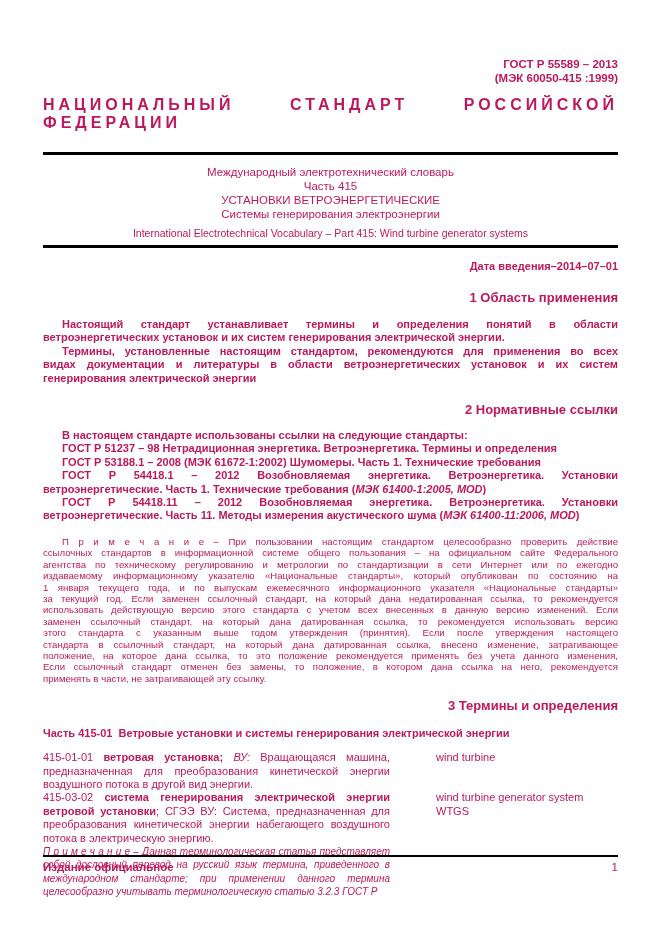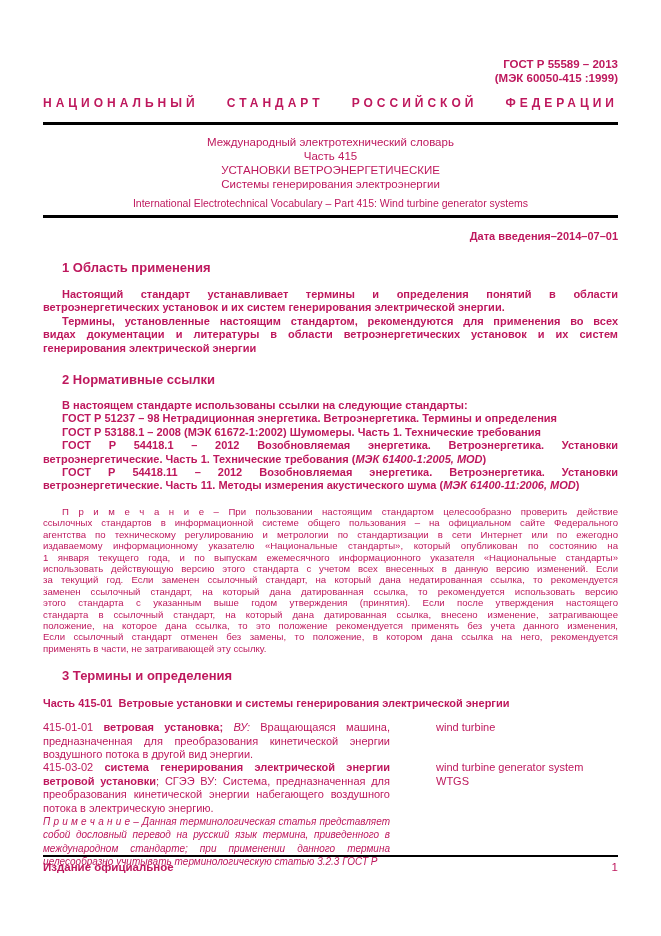--- a/index.html
+++ b/index.html
@@ -11,32 +11,32 @@
     color:#be185d;
     overflow:hidden;
     margin:0 auto;
   }
   .content { position:absolute; left:43px; top:0; width:575px; padding-top:57px; }
 
   .doc-code { text-align:right; font-weight:bold; font-size:11.5px; line-height:14px; }
 
   .banner {
     margin-top:11px;
-    font-weight:bold; font-size:12px; letter-spacing:4px;
+    font-weight:bold; font-size:16px; letter-spacing:4px;
     text-align:justify; text-align-last:justify;
     border-bottom:3px solid #000;
-    padding-bottom:12px;
+    padding-bottom:20px;
   }
 
   .title-ru { margin-top:10px; text-align:center; font-weight:normal; font-size:11.5px; line-height:14px; }
   .title-en { margin-top:6px; text-align:center; font-size:10.5px; line-height:12px; }
   .rule { margin-top:6px; border-top:3px solid #000; height:0; }
   .date { margin-top:12px; text-align:right; font-weight:bold; font-size:11px; }
 
-  .h { font-size:13px; font-weight:bold; padding-left:19px; margin:0; }
+  .h { font-size:13px; font-weight:bold; padding-left:19px; margin:0;text-align:right; }
   .h-scope { margin-top:18px; margin-bottom:13px; }
   .h-refs  { margin-top:17px; margin-bottom:12px; }
   .h-terms { margin-top:14px; margin-bottom:13px; }
 
   .body { font-size:11px; line-height:13.4px; margin:0;font-weight:bold; }
 
   .jlines > div { text-align:justify; text-align-last:justify; }
   .jlines > div:last-child { text-align-last:left; }
   .jlines.ind > div:first-child { text-indent:19px; }
 
@@ -113,22 +113,22 @@
       <div class="l1">ГОСТ Р 54418.11 – 2012 Возобновляемая энергетика. Ветроэнергетика. Установки</div>
       <div class="l2"><span>ветроэнергетические. Часть 11. Методы измерения акустического шума (</span><i>МЭК 61400-11:2006, MOD</i><span>)</span></div>
     </div>
 
     <div class="jlines ind note2">
         <div>П р и м е ч а н и е – При пользовании настоящим стандартом целесообразно проверить действие</div>
         <div>ссылочных стандартов в информационной системе общего пользования – на официальном сайте Федерального</div>
         <div>агентства по техническому регулированию и метрологии по стандартизации в сети Интернет или по ежегодно</div>
         <div>издаваемому информационному указателю «Национальные стандарты», который опубликован по состоянию на</div>
         <div>1 января текущего года, и по выпускам ежемесячного информационного указателя «Национальные стандарты»</div>
+        <div>за текущий год. Если заменен ссылочный стандарт, на который дана недатированная ссылка, то рекомендуется</div>
         <div>использовать действующую версию этого стандарта с учетом всех внесенных в данную версию изменений. Если</div>
-        <div>за текущий год. Если заменен ссылочный стандарт, на который дана недатированная ссылка, то рекомендуется</div>
         <div>заменен ссылочный стандарт, на который дана датированная ссылка, то рекомендуется использовать версию</div>
         <div>этого стандарта с указанным выше годом утверждения (принятия). Если после утверждения настоящего</div>
         <div>стандарта в ссылочный стандарт, на который дана датированная ссылка, внесено изменение, затрагивающее</div>
         <div>положение, на которое дана ссылка, то это положение рекомендуется применять без учета данного изменения,</div>
         <div>Если ссылочный стандарт отменен без замены, то положение, в котором дана ссылка на него, рекомендуется</div>
         <div>применять в части, не затрагивающей эту ссылку.</div>
       </div>
 
     <h2 class="h h-terms">3 Термины и определения</h2>
     <p class="part-heading">Часть 415-01  Ветровые установки и системы генерирования электрической энергии</p>

